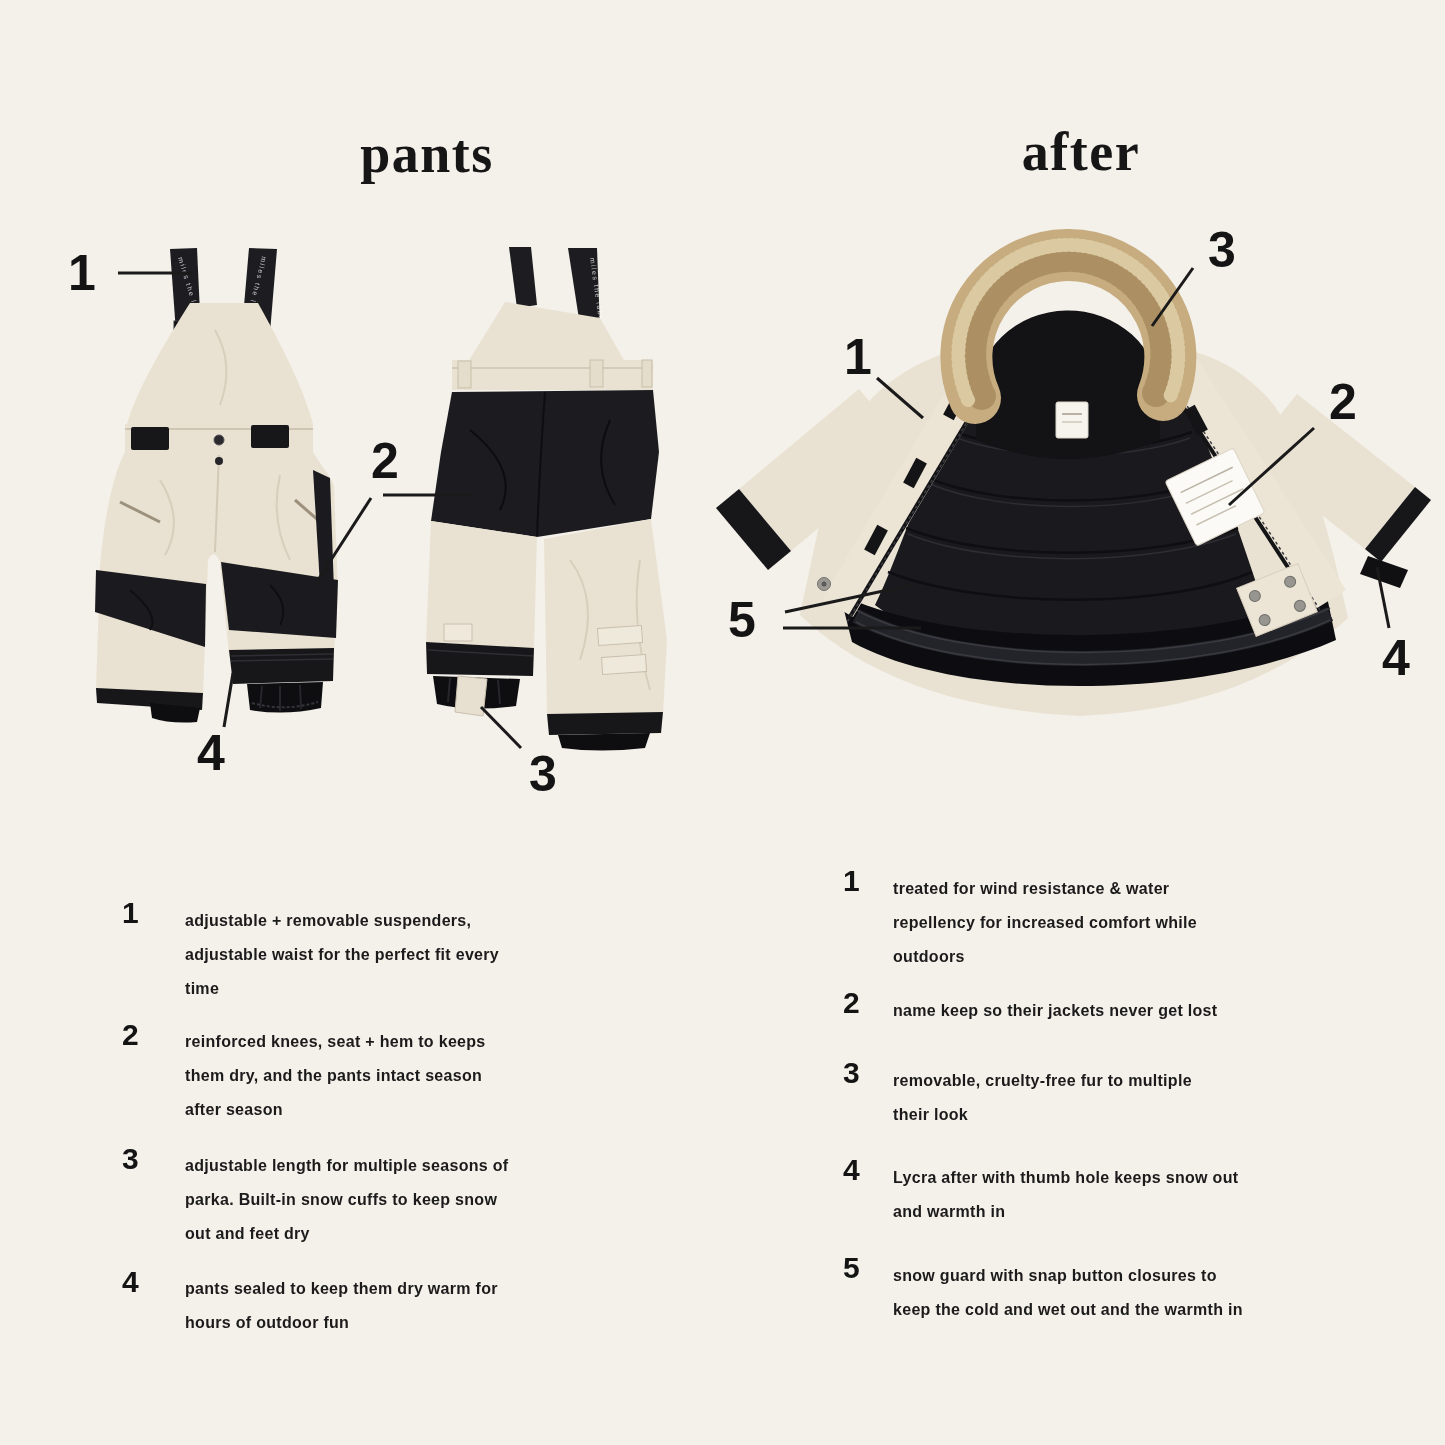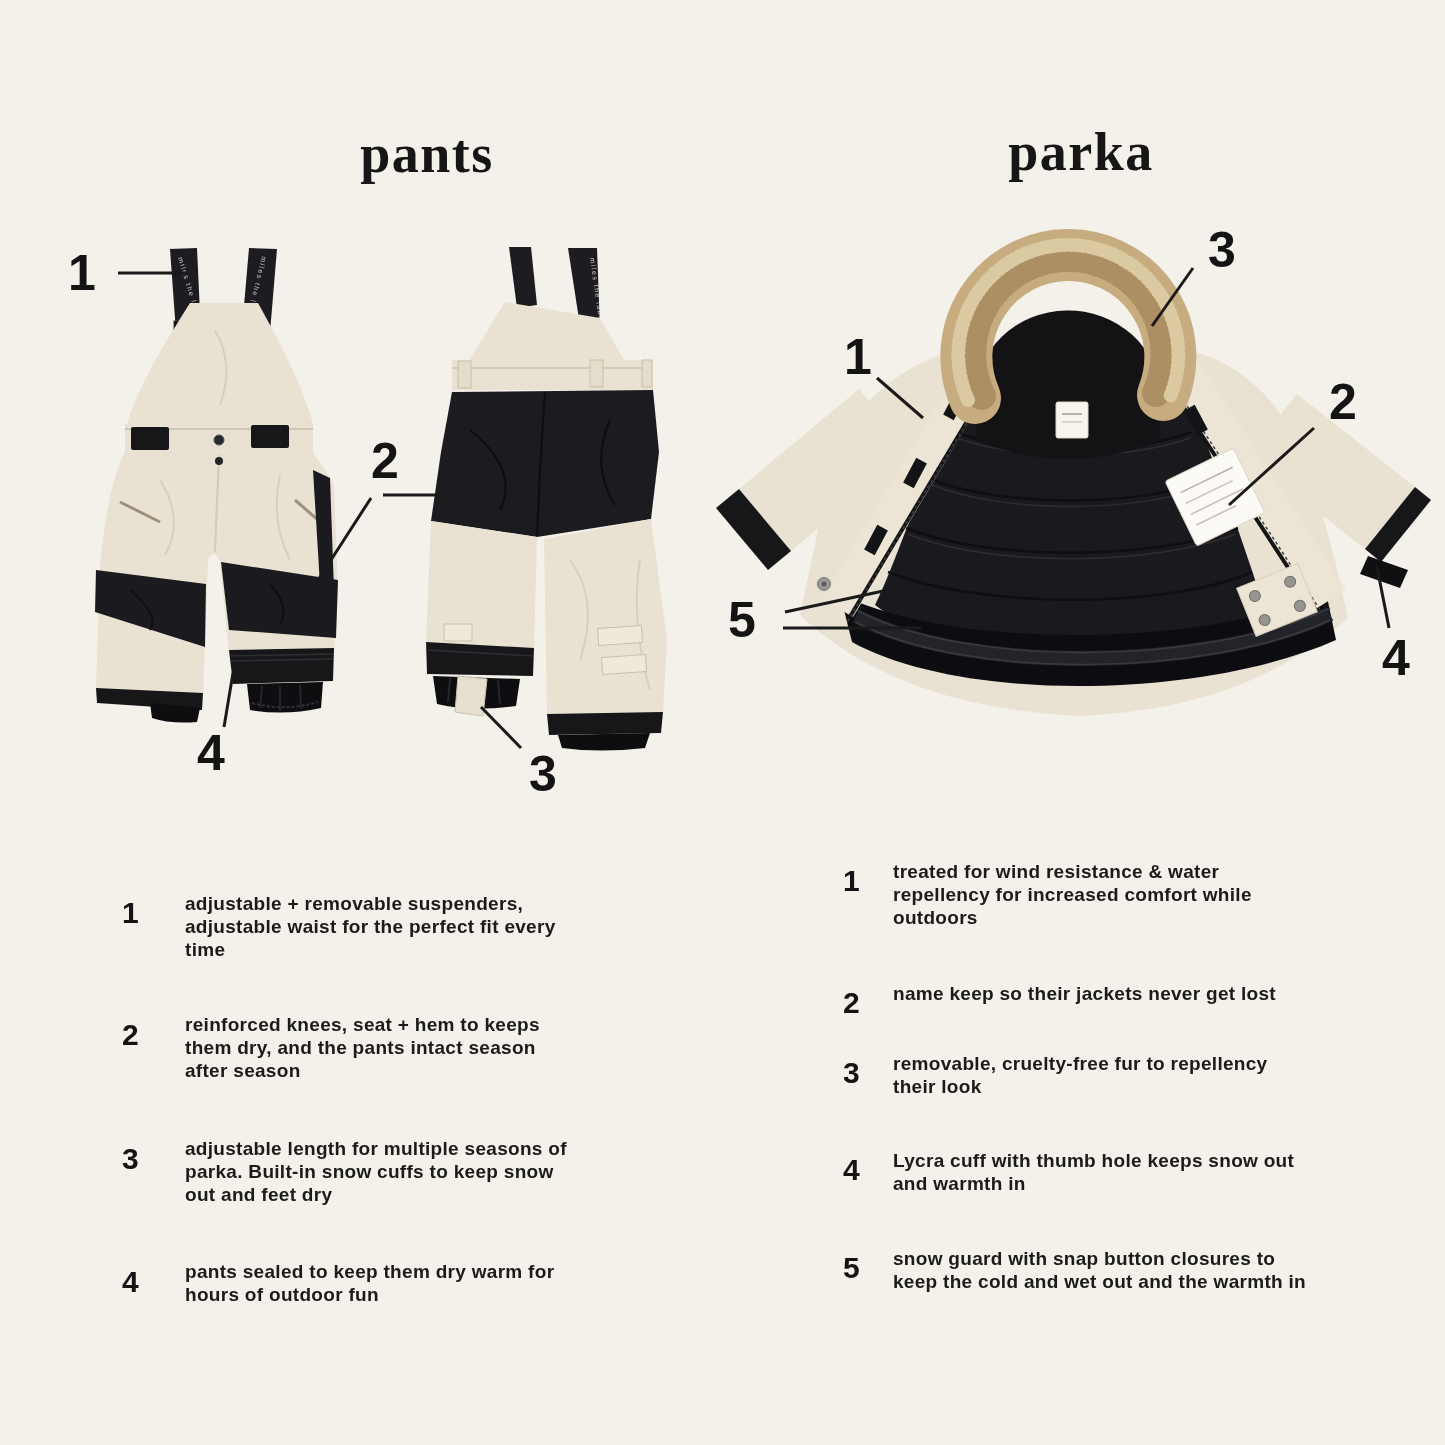--- a/index.html
+++ b/index.html
@@ -20,22 +20,22 @@
   .callout-num{
     position:absolute;transform:translate(-50%,-50%);
     font-weight:700;font-size:50px;line-height:1;color:#141414;
   }
   .feature-list{position:absolute;inset:0;}
   .feature{position:absolute;}
   .fnum{
     position:absolute;font-size:30px;font-weight:700;line-height:1;color:#141414;width:46px;
   }
   .ftext{
-    position:absolute;font-size:19px;font-weight:700;letter-spacing:0.3px;
-    line-height:23px;color:#1b1b1b;white-space:pre-line;
+    position:absolute;font-size:16px;font-weight:700;letter-spacing:0.3px;
+    line-height:34px;color:#1b1b1b;white-space:pre-line;margin-top:12px;
   }
   
   #pl-1 .fnum{left:122px;top:898px}   #pl-1 .ftext{left:185px;top:892px;width:480px}
   #pl-2 .fnum{left:122px;top:1020px}  #pl-2 .ftext{left:185px;top:1013px;width:480px}
   #pl-3 .fnum{left:122px;top:1144px}  #pl-3 .ftext{left:185px;top:1137px;width:480px}
   #pl-4 .fnum{left:122px;top:1267px}  #pl-4 .ftext{left:185px;top:1260px;width:480px}
   
   #pr-1 .fnum{left:843px;top:866px}   #pr-1 .ftext{left:893px;top:860px;width:505px}
   #pr-2 .fnum{left:843px;top:988px}   #pr-2 .ftext{left:893px;top:982px;width:505px}
   #pr-3 .fnum{left:843px;top:1058px}  #pr-3 .ftext{left:893px;top:1052px;width:505px}
@@ -208,21 +208,21 @@
       <line x1="1193" y1="268" x2="1152" y2="326"></line>
       <line x1="877" y1="378" x2="923" y2="418"></line>
       <line x1="1314" y1="428" x2="1229" y2="505"></line>
       <line x1="785" y1="612" x2="916" y2="584"></line>
       <line x1="783" y1="628" x2="921" y2="628"></line>
       <line x1="1377" y1="567" x2="1389" y2="628"></line>
     </g>
   </svg>
 
   <h2 class="title" id="title-pants">pants</h2>
-  <h2 class="title" id="title-parka">parka</h2>
+  <h2 class="title" id="title-parka">after</h2>
 
   <div class="callout-num" style="left:82px;top:273px">1</div>
   <div class="callout-num" style="left:385px;top:461px">2</div>
   <div class="callout-num" style="left:543px;top:774px">3</div>
   <div class="callout-num" style="left:211px;top:753px">4</div>
   <div class="callout-num" style="left:858px;top:357px">1</div>
   <div class="callout-num" style="left:1343px;top:402px">2</div>
   <div class="callout-num" style="left:1222px;top:250px">3</div>
   <div class="callout-num" style="left:1396px;top:658px">4</div>
   <div class="callout-num" style="left:742px;top:620px">5</div>
@@ -259,26 +259,26 @@
       <div class="ftext">treated for wind resistance &amp; water
 repellency for increased comfort while
 outdoors</div>
     </div>
     <div class="feature" id="pr-2">
       <div class="fnum">2</div>
       <div class="ftext">name keep so their jackets never get lost</div>
     </div>
     <div class="feature" id="pr-3">
       <div class="fnum">3</div>
-      <div class="ftext">removable, cruelty-free fur to repellency
+      <div class="ftext">removable, cruelty-free fur to multiple
 their look</div>
     </div>
     <div class="feature" id="pr-4">
       <div class="fnum">4</div>
-      <div class="ftext">Lycra cuff with thumb hole keeps snow out
+      <div class="ftext">Lycra after with thumb hole keeps snow out
 and warmth in</div>
     </div>
     <div class="feature" id="pr-5">
       <div class="fnum">5</div>
       <div class="ftext">snow guard with snap button closures to
 keep the cold and wet out and the warmth in</div>
     </div>
   </div>
 
 </div>

